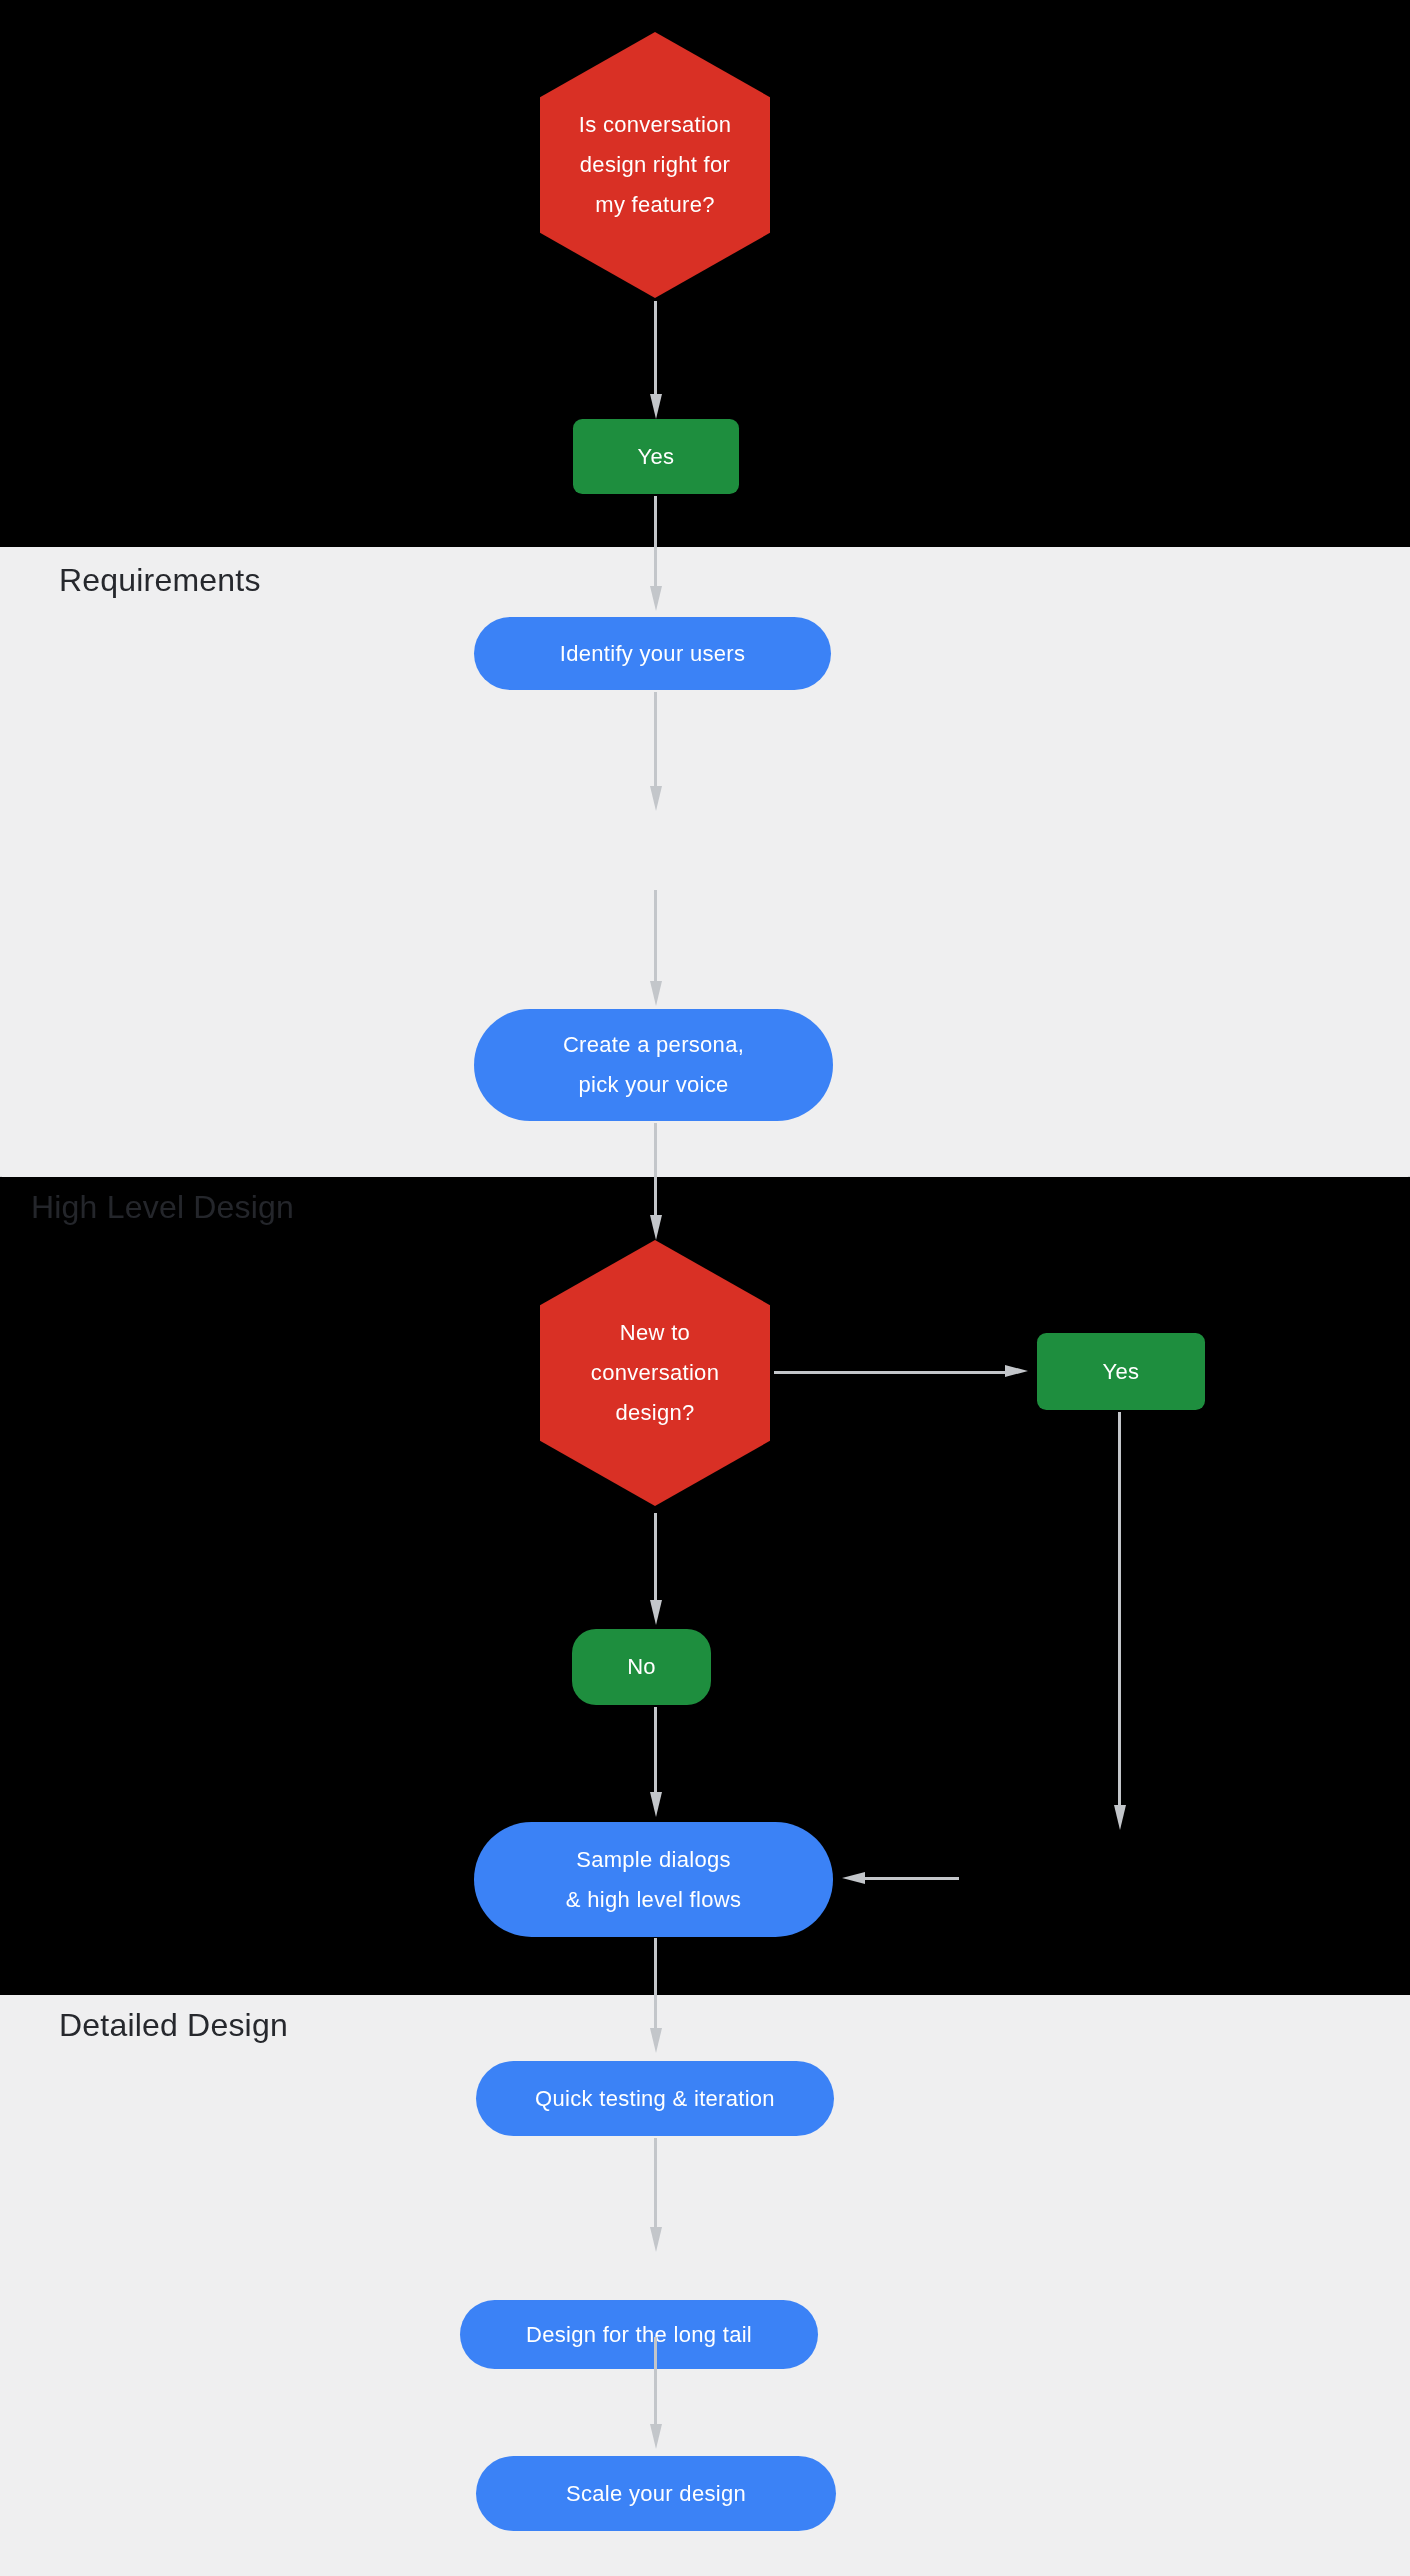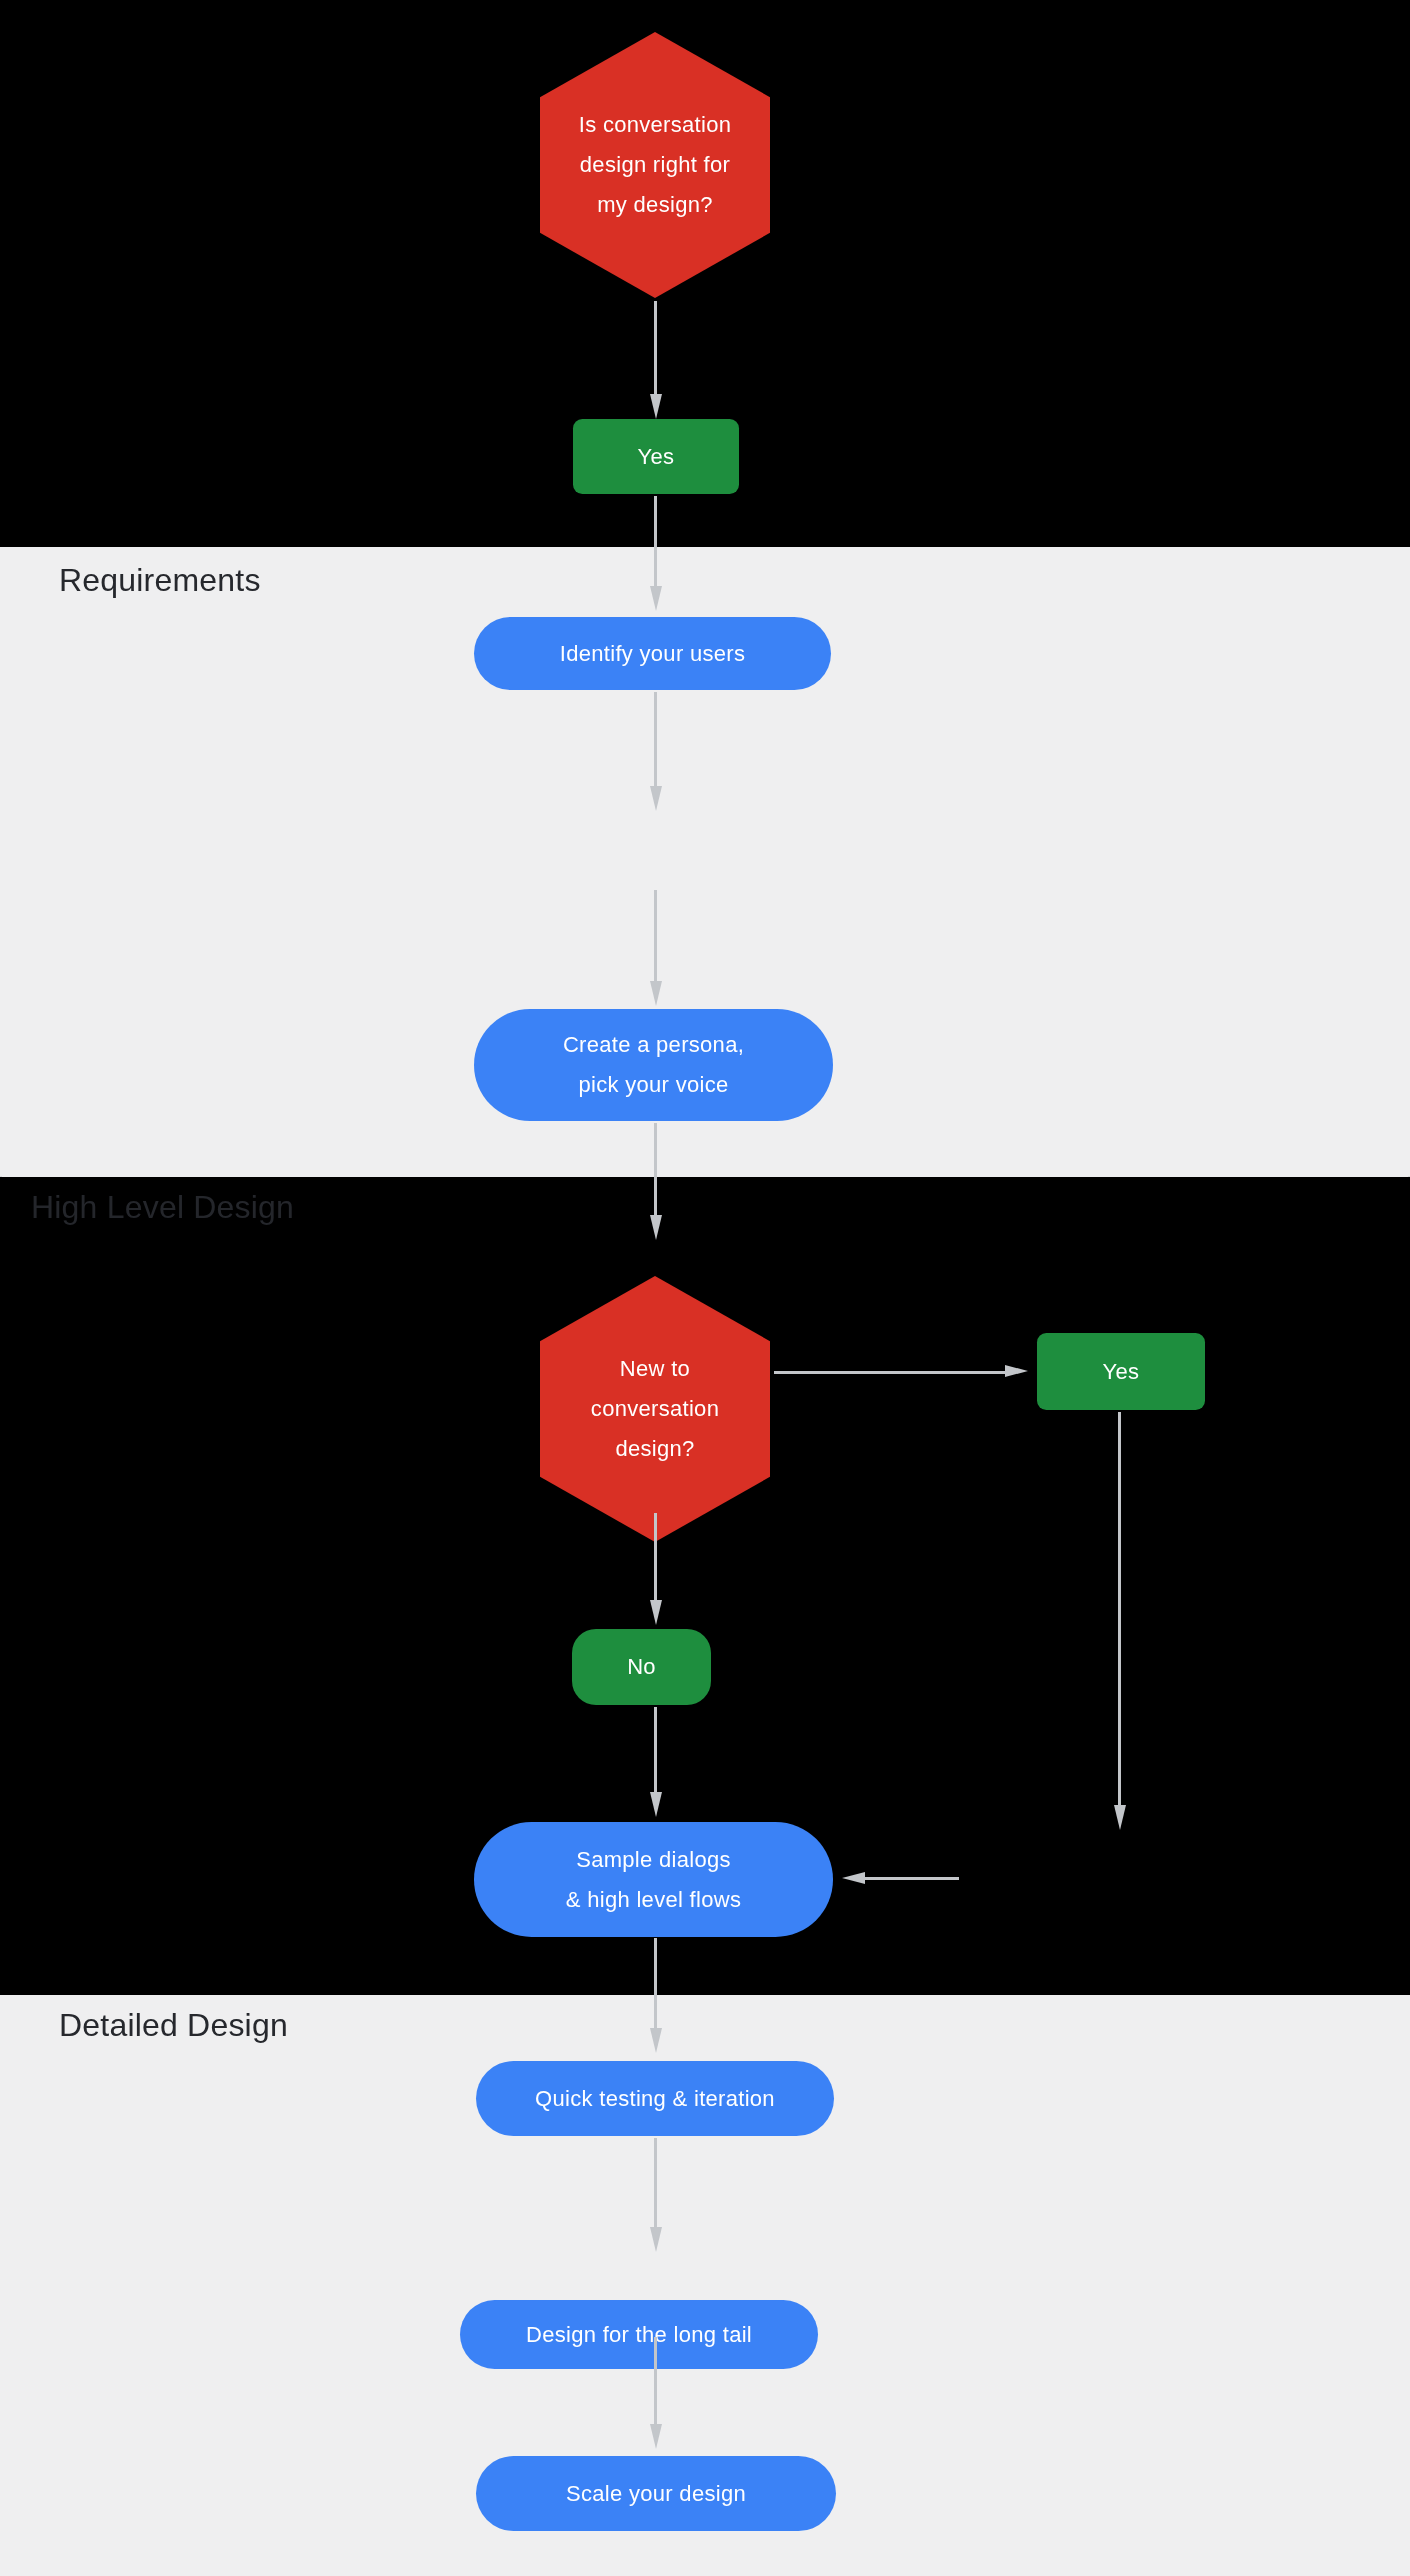--- a/index.html
+++ b/index.html
@@ -53,21 +53,21 @@
   <div class="section sec-dark" style="top:1177px;height:818px;"></div>
   <div class="section sec-light" style="top:1995px;height:581px;"></div>
 
   <div class="sec-label on-light" style="top:560px;">Requirements</div>
   <div class="sec-label on-dark" style="top:1187px;">High Level Design</div>
   <div class="sec-label on-light" style="top:2005px;">Detailed Design</div>
 
   <div class="node hex" style="left:540px;top:32px;width:230px;height:266px;">
     <span>Is conversation</span>
     <span>design right for</span>
-    <span>my design?</span>
+    <span>my feature?</span>
   </div>
 
   <div class="shaft v" style="left:654px;top:301px;height:95px;"></div>
   <div class="head head-down" style="left:650px;top:394px;"></div>
 
   <div class="node btn" style="left:573px;top:419px;width:166px;height:75px;">
     <span>Yes</span>
   </div>
 
   <div class="shaft v" style="left:654px;top:496px;height:91px;"></div>
@@ -85,21 +85,21 @@
   <div class="head head-down" style="left:650px;top:981px;"></div>
 
   <div class="node pill" style="left:474px;top:1009px;width:359px;height:112px;">
     <span>Create a persona,</span>
     <span>pick your voice</span>
   </div>
 
   <div class="shaft v" style="left:654px;top:1123px;height:93px;"></div>
   <div class="head head-down" style="left:650px;top:1215px;"></div>
 
-  <div class="node hex" style="left:540px;top:1276px;width:230px;height:266px;">
+  <div class="node hex" style="left:540px;top:1240px;width:230px;height:266px;">
     <span>New to</span>
     <span>conversation</span>
     <span>design?</span>
   </div>
 
   <div class="shaft h" style="left:774px;top:1371px;width:231px;"></div>
   <div class="head head-right" style="left:1005px;top:1365px;"></div>
 
   <div class="node btn" style="left:1037px;top:1333px;width:168px;height:77px;">
     <span>Yes</span>

